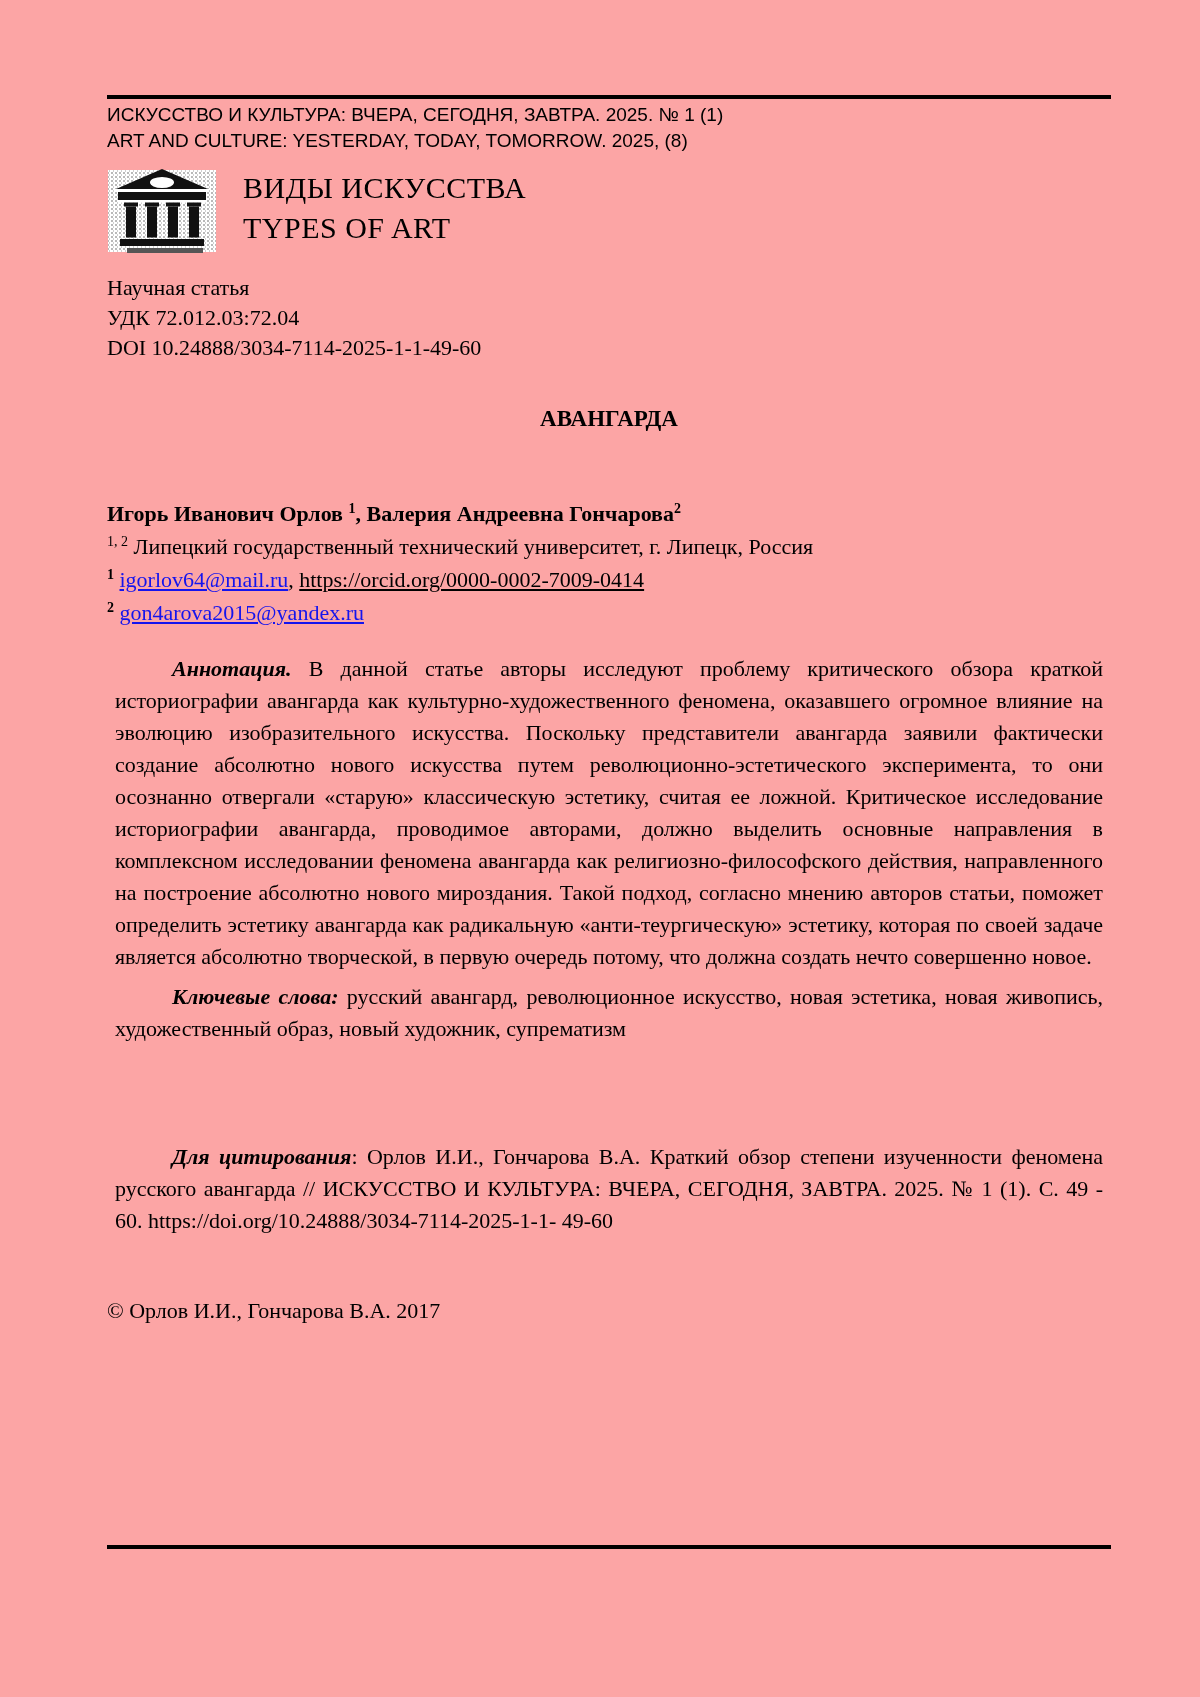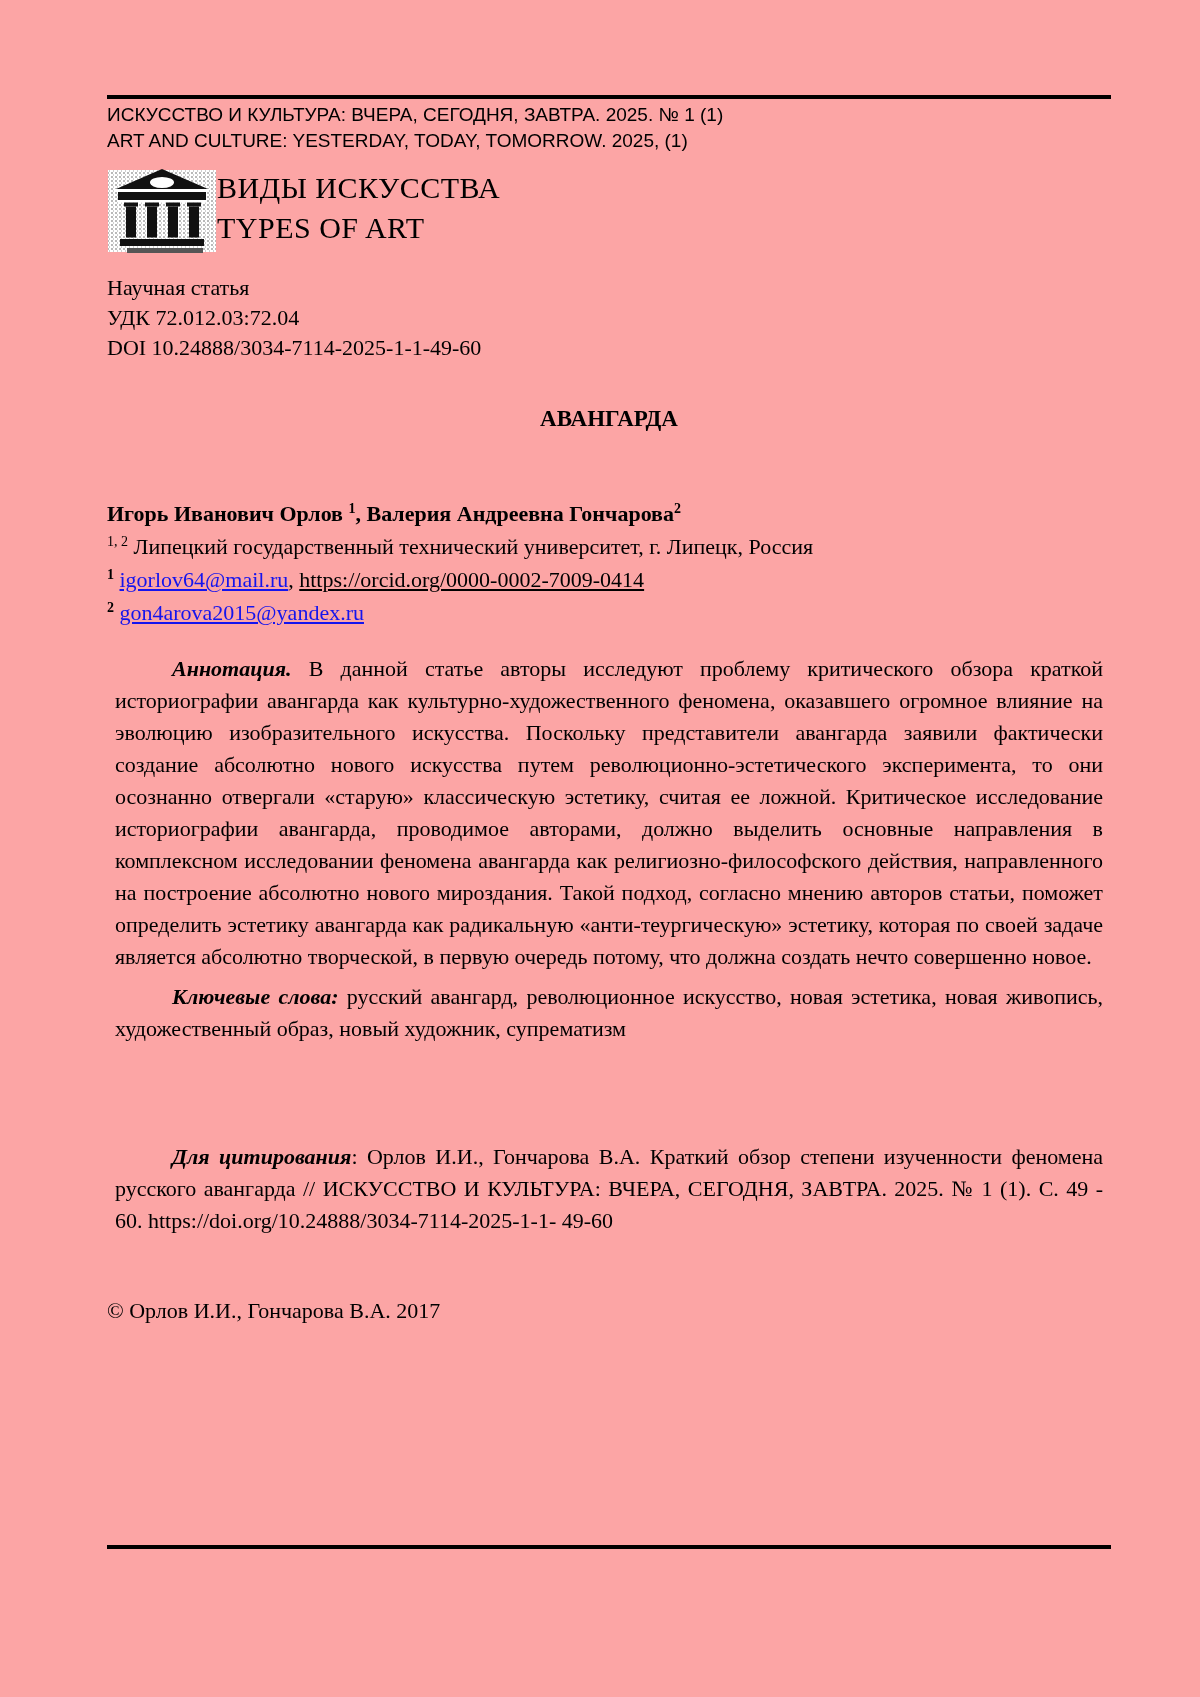--- a/index.html
+++ b/index.html
@@ -33,20 +33,21 @@
     line-height: 26px;
     color: #000000;
   }
 
   .brand {
     position: absolute;
     left: 107px;
     top: 160px;
     display: flex;
     align-items: center;
+    gap: 26px;
   }
   .brand-logo { width: 110px; height: 95px; display: block; }
   .brand-names {
     font-size: 30px;
     line-height: 40px;
     letter-spacing: 0.5px;
   }
 
   .meta {
     position: absolute;
@@ -116,21 +117,21 @@
 </style>
 </head>
 <body>
 
 <div class="page">
 
   <div class="rule rule-top"></div>
 
   <div class="journal-header">
     <div>ИСКУССТВО И КУЛЬТУРА: ВЧЕРА, СЕГОДНЯ, ЗАВТРА. 2025. № 1 (1)</div>
-    <div>ART AND CULTURE: YESTERDAY, TODAY, TOMORROW. 2025, (1)</div>
+    <div>ART AND CULTURE: YESTERDAY, TODAY, TOMORROW. 2025, (8)</div>
   </div>
 
   <div class="brand">
     <svg class="brand-logo" viewBox="0 0 110 95" xmlns="http://www.w3.org/2000/svg">
       <defs>
         <pattern id="dither" width="4" height="4" patternUnits="userSpaceOnUse">
           <rect width="4" height="4" fill="#ffffff"></rect>
           <rect x="0" y="0" width="2" height="2" fill="#b9b9b9"></rect>
           <rect x="2" y="2" width="1" height="2" fill="#cfcfcf"></rect>
         </pattern>

